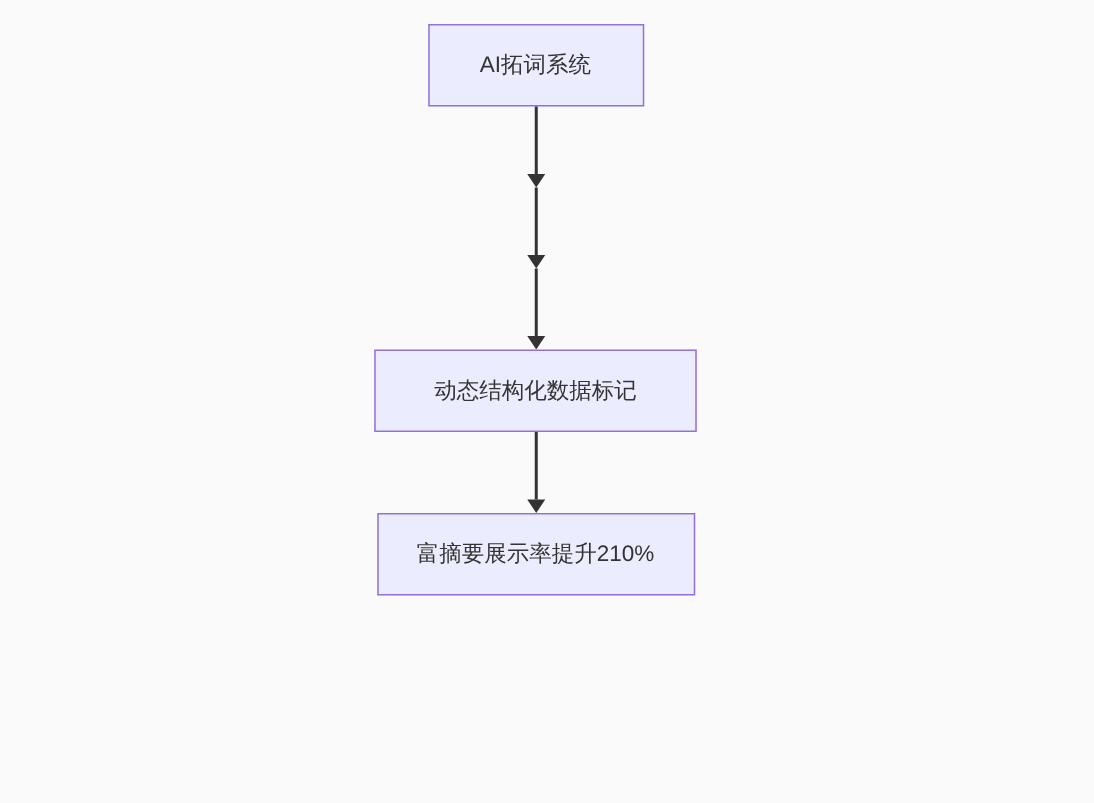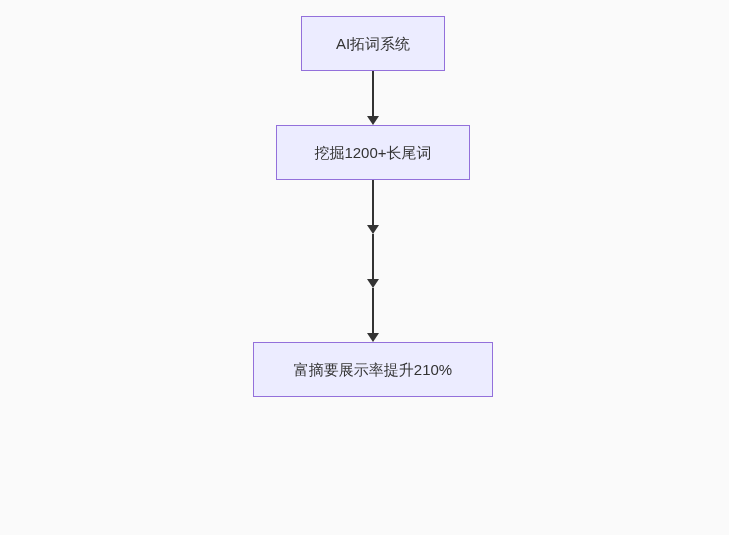--- a/index.html
+++ b/index.html
@@ -9,21 +9,21 @@
   }
   .canvas {
     position: relative;
     width: 729px; height: 535px;
     background: #fafafa;
     overflow: hidden;
   }
   .flow-column {
     position: absolute;
     top: 16px;
-    left: 373px;
+    left: 357px;
     transform: translateX(-50%);
     display: flex;
     flex-direction: column;
     align-items: center;
   }
   .node {
     height: 55px;
     background: #ECECFF;
     border: 1px solid #9370DB;
     display: flex;
@@ -61,39 +61,39 @@
 
     <div class="node" style="width:144px">
       <span>AI拓词系统</span>
     </div>
 
     <div class="edge">
       <div class="line"></div>
       <div class="head"></div>
     </div>
 
-    <div class="node" style="width:194px">
-      <span>挖掘1200+长尾词</span>
-    </div>
 
     <div class="edge">
       <div class="line"></div>
       <div class="head"></div>
     </div>
 
 
     <div class="edge">
       <div class="line"></div>
       <div class="head"></div>
     </div>
 
+    <div class="node" style="width:215px">
+      <span>动态结构化数据标记</span>
+    </div>
 
     <div class="edge">
       <div class="line"></div>
       <div class="head"></div>
     </div>
 
-    <div class="node" style="width:240px">
+    <div class="node" style="width:212px">
       <span>富摘要展示率提升210%</span>
     </div>
 
   </div>
 </div>
 
 </body></html>

